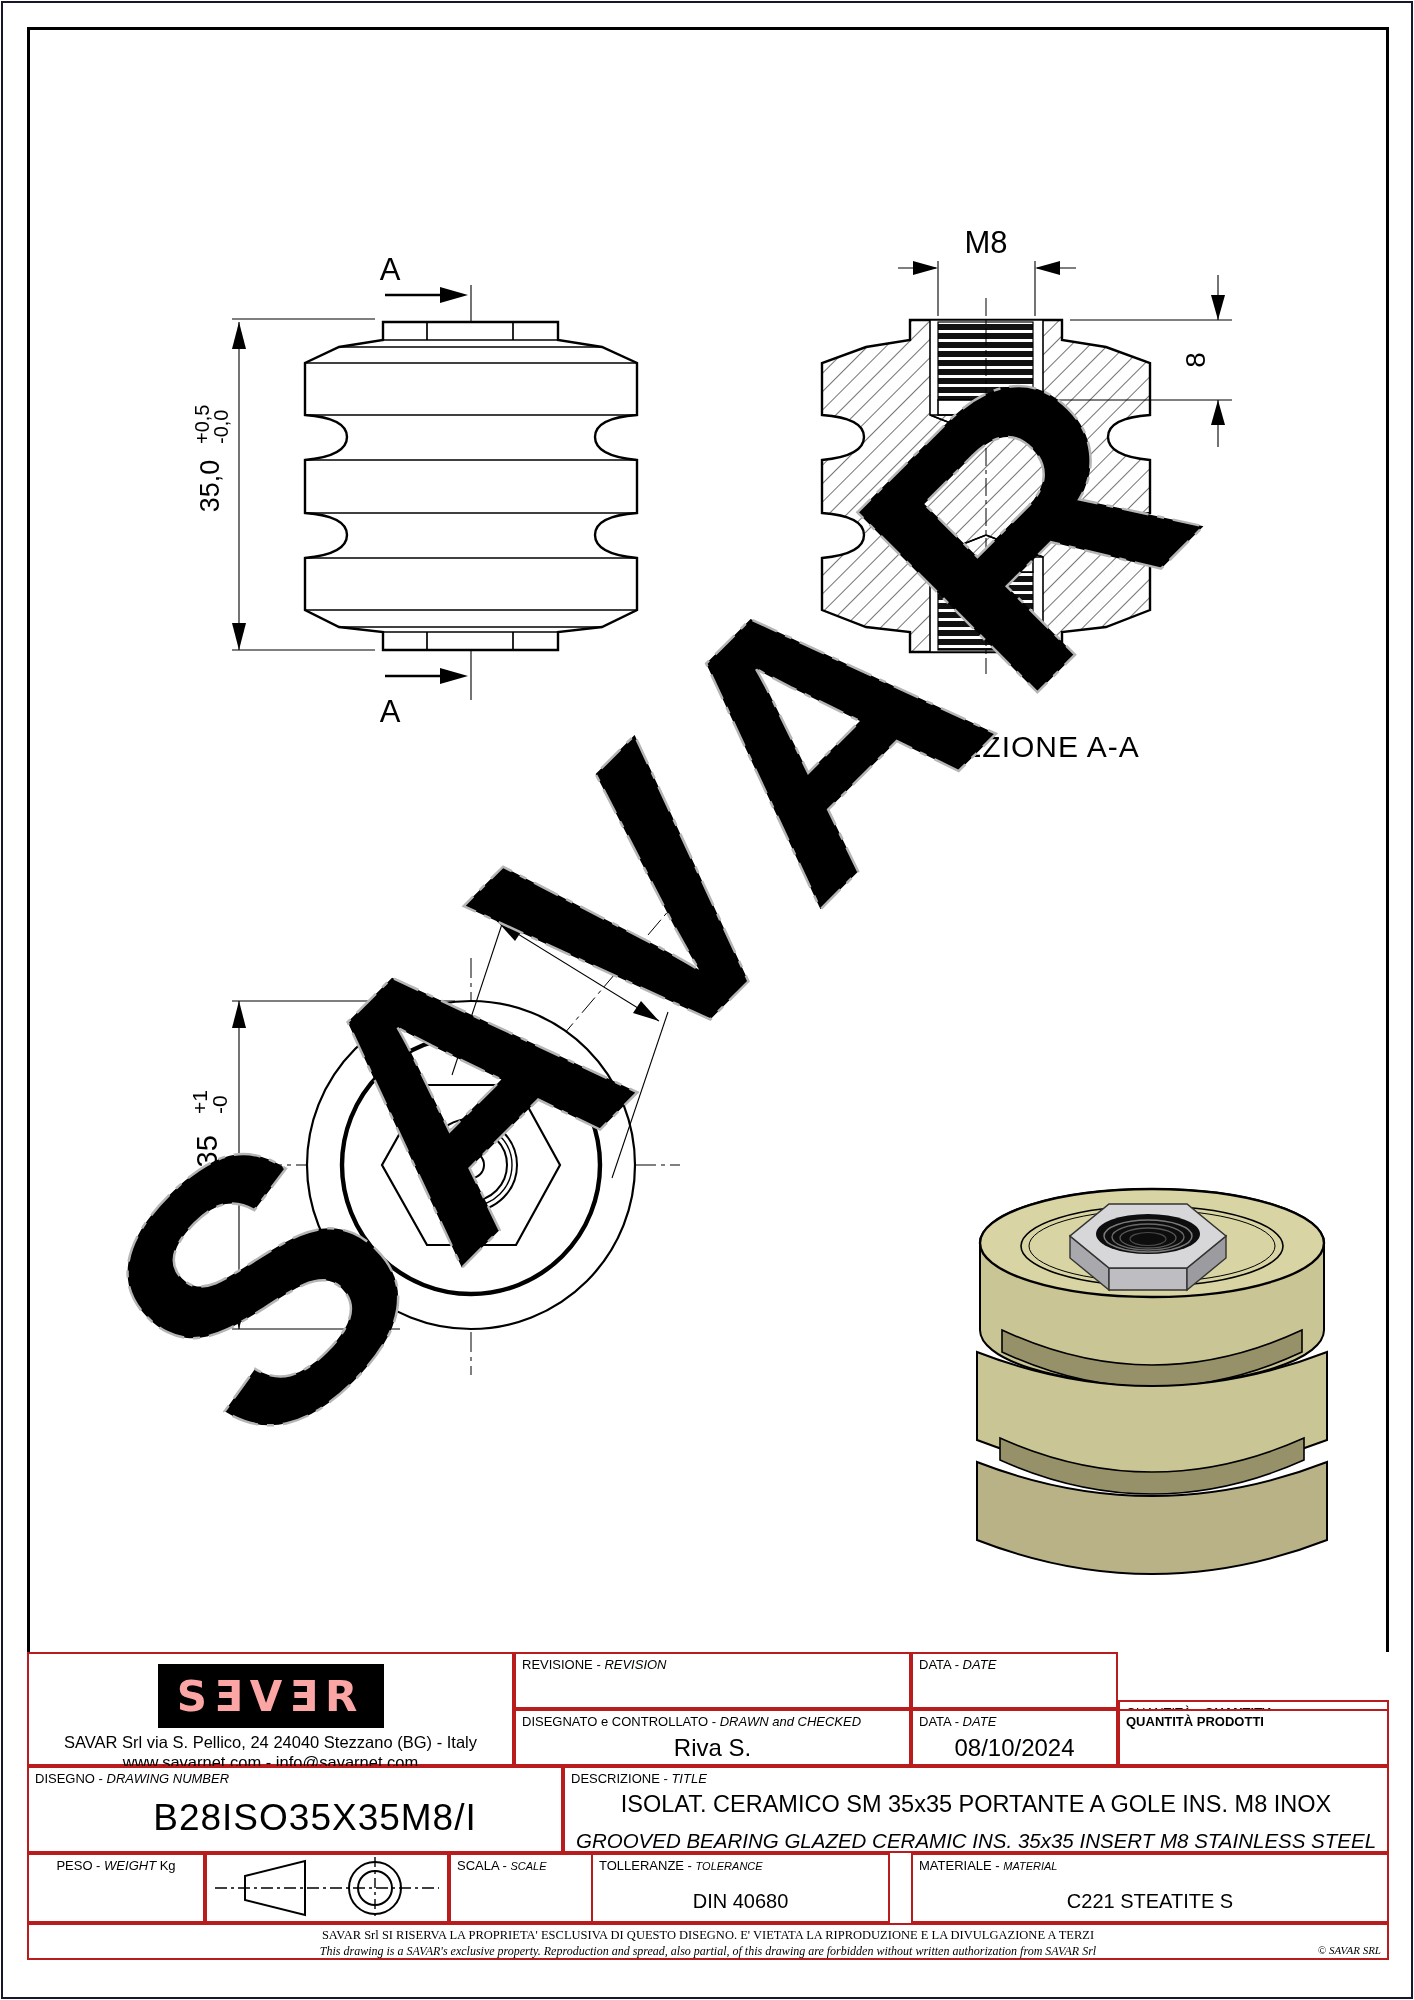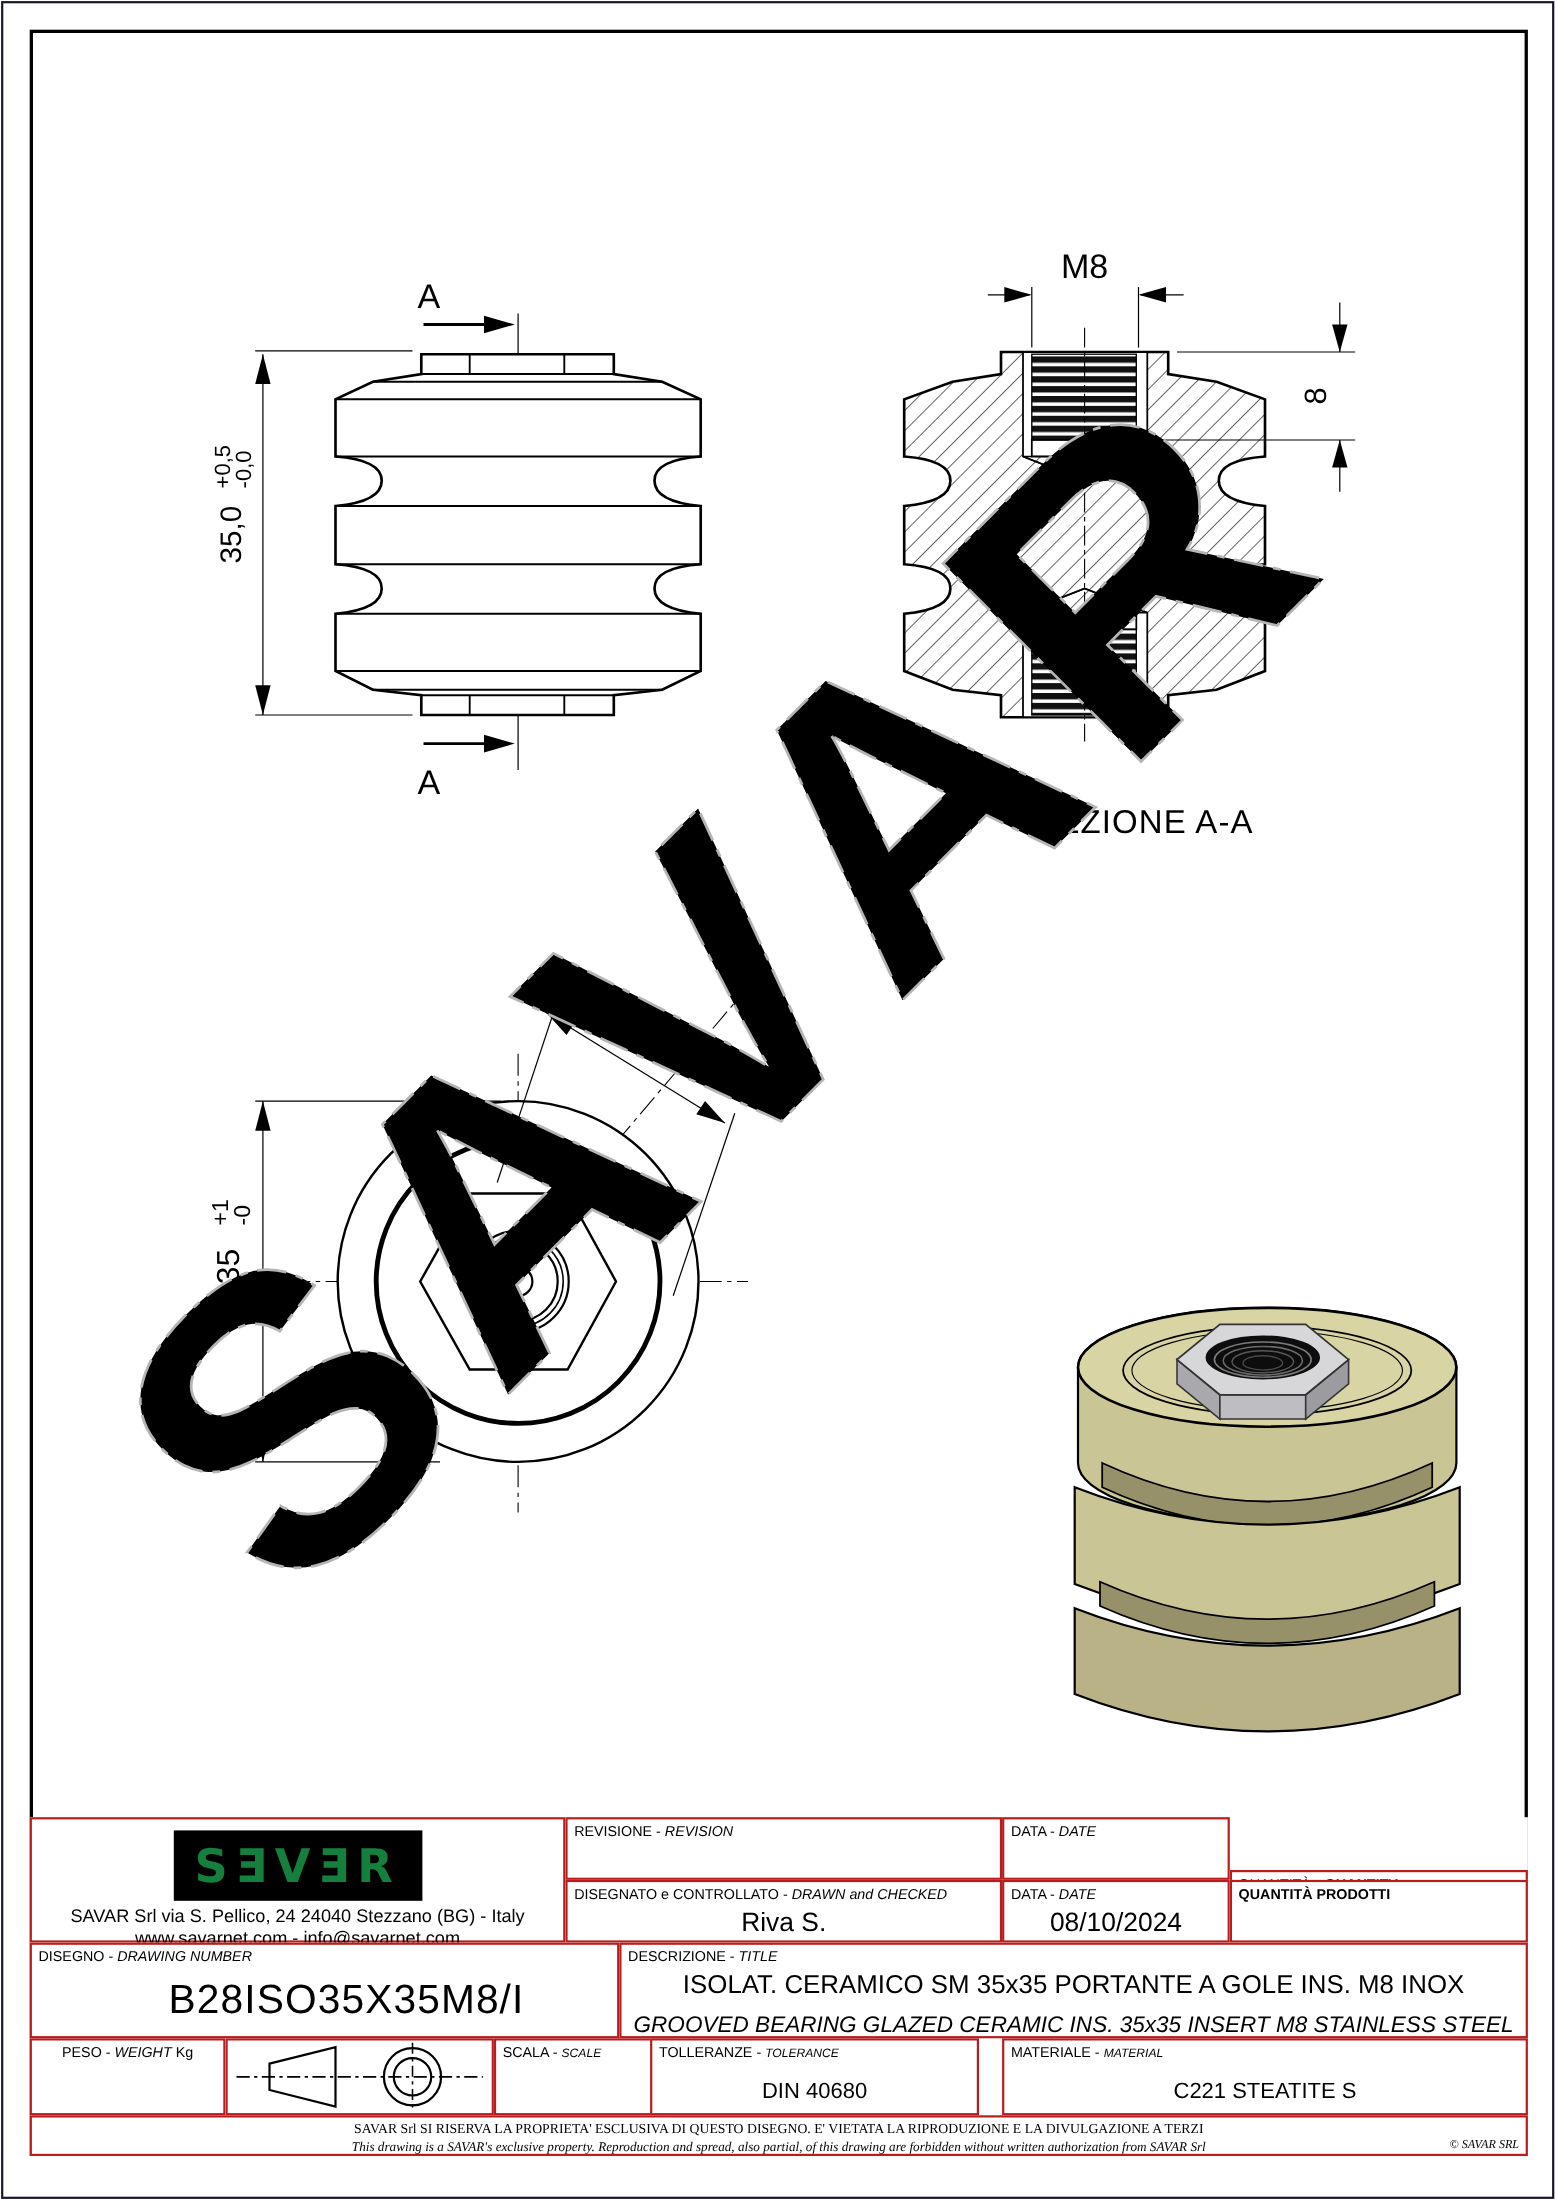--- a/index.html
+++ b/index.html
@@ -8,21 +8,21 @@
   .page-edge{position:absolute;left:1px;top:1px;right:1px;bottom:1px;border:2px solid #17172b;}
   .frame{position:absolute;left:27px;top:27px;width:1362px;height:1933px;border:3px solid #000;box-sizing:border-box;}
   svg{position:absolute;overflow:visible;}
   svg text{font-family:"Liberation Sans",sans-serif;fill:#000;}
   
   .titleblock{position:absolute;left:27px;top:1652px;width:1362px;height:308px;background:#fff;}
   .tb-cell{position:absolute;border:2px solid #b91c1c;box-sizing:border-box;background:#fff;}
   .tb-label{font-size:13px;padding:3px 6px;white-space:nowrap;}
   .tb-label .en{font-style:italic;}
   .tb-center{text-align:center;}
-  .logo-box{width:226px;height:64px;background:#000;color:#15803d;margin:10px auto 4px auto;
+  .logo-box{width:226px;height:64px;background:#000;color:#fca5a5;margin:10px auto 4px auto;
             display:flex;align-items:center;justify-content:center;font-size:42px;font-weight:bold;
             letter-spacing:7px;font-family:"DejaVu Sans",sans-serif;}
   .addr{font-size:16.5px;line-height:1.22;text-align:center;}
   .big-value{font-size:24px;text-align:center;margin-top:2px;}
   .dwg-number{font-size:37px;text-align:center;margin-top:8px;letter-spacing:1px;padding-left:40px;}
   .descr-1{font-size:23.5px;text-align:center;margin-top:2px;white-space:nowrap;}
   .descr-2{font-size:20.5px;font-style:italic;text-align:center;margin-top:11px;white-space:nowrap;}
   .cell-value{font-size:20px;text-align:center;margin-top:14px;}
   .discl-1{font-size:12.5px;text-align:center;margin-top:3px;}
   .discl-2{font-size:12px;font-style:italic;text-align:center;margin-top:1px;}

